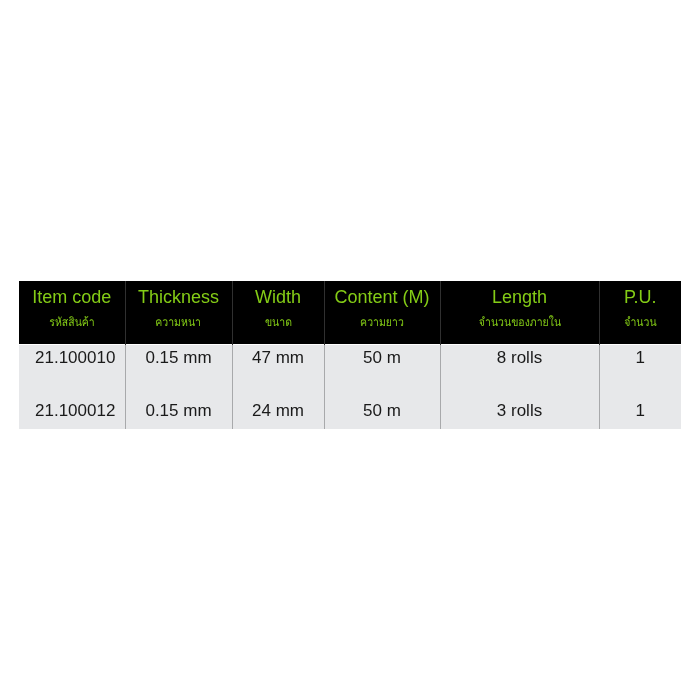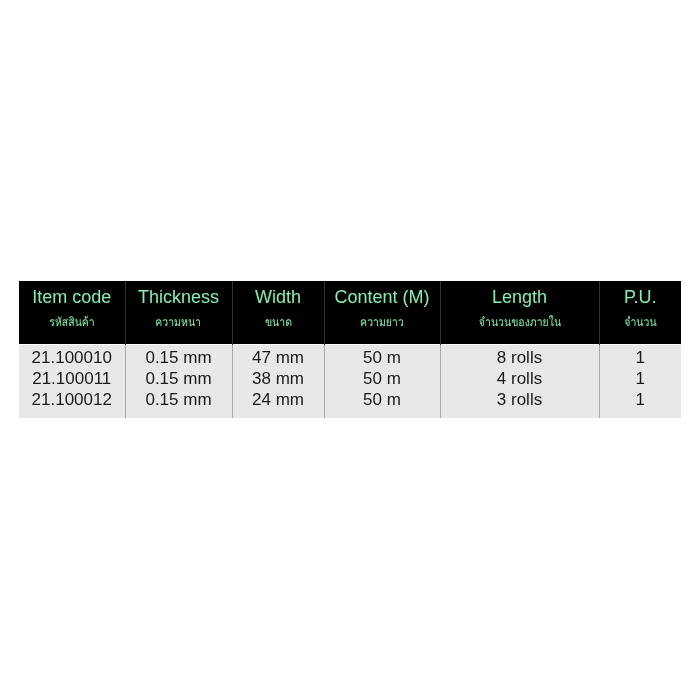--- a/index.html
+++ b/index.html
@@ -4,24 +4,24 @@
 <title>Product specification table</title>
 <style>
   html,body{margin:0;padding:0;width:700px;height:700px;overflow:hidden;background:#ffffff;}
   body{font-family:"Liberation Sans",sans-serif;}
   #sheet{position:relative;width:700px;height:700px;background:#ffffff;}
 
   table.spec{
     position:absolute;left:19px;top:281px;width:662px;
     border-collapse:collapse;table-layout:fixed;box-sizing:border-box;
   }
-  table.spec th,table.spec td{box-sizing:border-box;padding:0;margin:0;text-align:center;}
+  table.spec th,table.spec td{box-sizing:border-box;padding:16px;margin:0;text-align:center;}
 
   table.spec thead th{
-    background:#000000;color:#86efac;font-weight:400;
+    background:#000000;color:#84cc16;font-weight:400;
     font-size:18px;height:63px;
     padding:0;vertical-align:top;
     border-right:1px solid #303030;
     text-align:center;
   }
   table.spec thead th:last-child{border-right:none;}
 
   .th-en{display:block;font-size:18px;line-height:18px;padding-top:7px;}
   .th-th{display:block;font-size:12px;line-height:20px;padding-top:6px;}
   .th-th > i{font-style:normal;display:inline-block;transform:scaleX(0.875);transform-origin:center;}
@@ -92,28 +92,20 @@
 
       <tr>
         <td>21.100010</td>
         <td>0.15 mm</td>
         <td>47 mm</td>
         <td>50 m</td>
         <td>8 rolls</td>
         <td>1</td>
       </tr>
 
-      <tr>
-        <td>21.100011</td>
-        <td>0.15 mm</td>
-        <td>38 mm</td>
-        <td>50 m</td>
-        <td>4 rolls</td>
-        <td>1</td>
-      </tr>
 
       <tr>
         <td>21.100012</td>
         <td>0.15 mm</td>
         <td>24 mm</td>
         <td>50 m</td>
         <td>3 rolls</td>
         <td>1</td>
       </tr>
 

